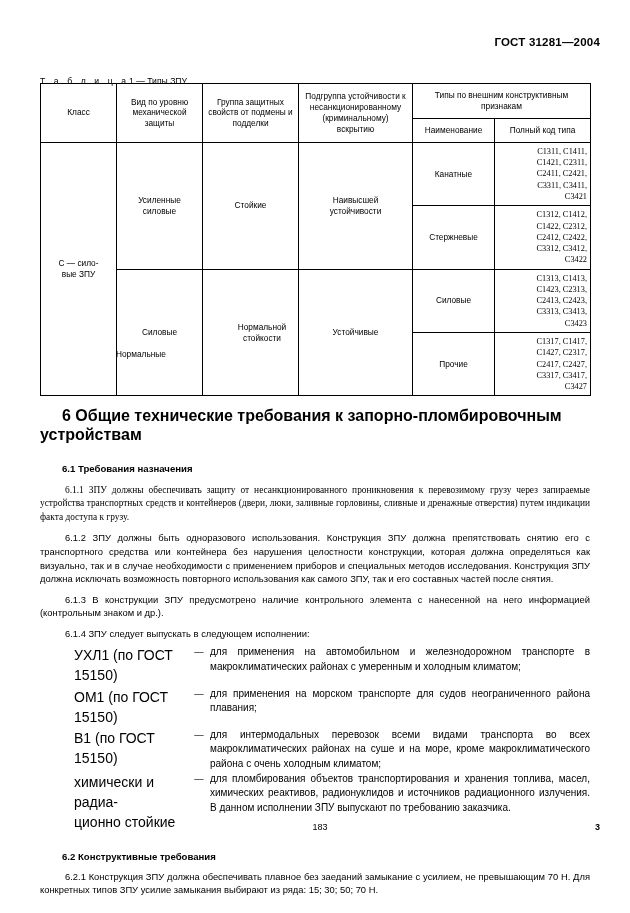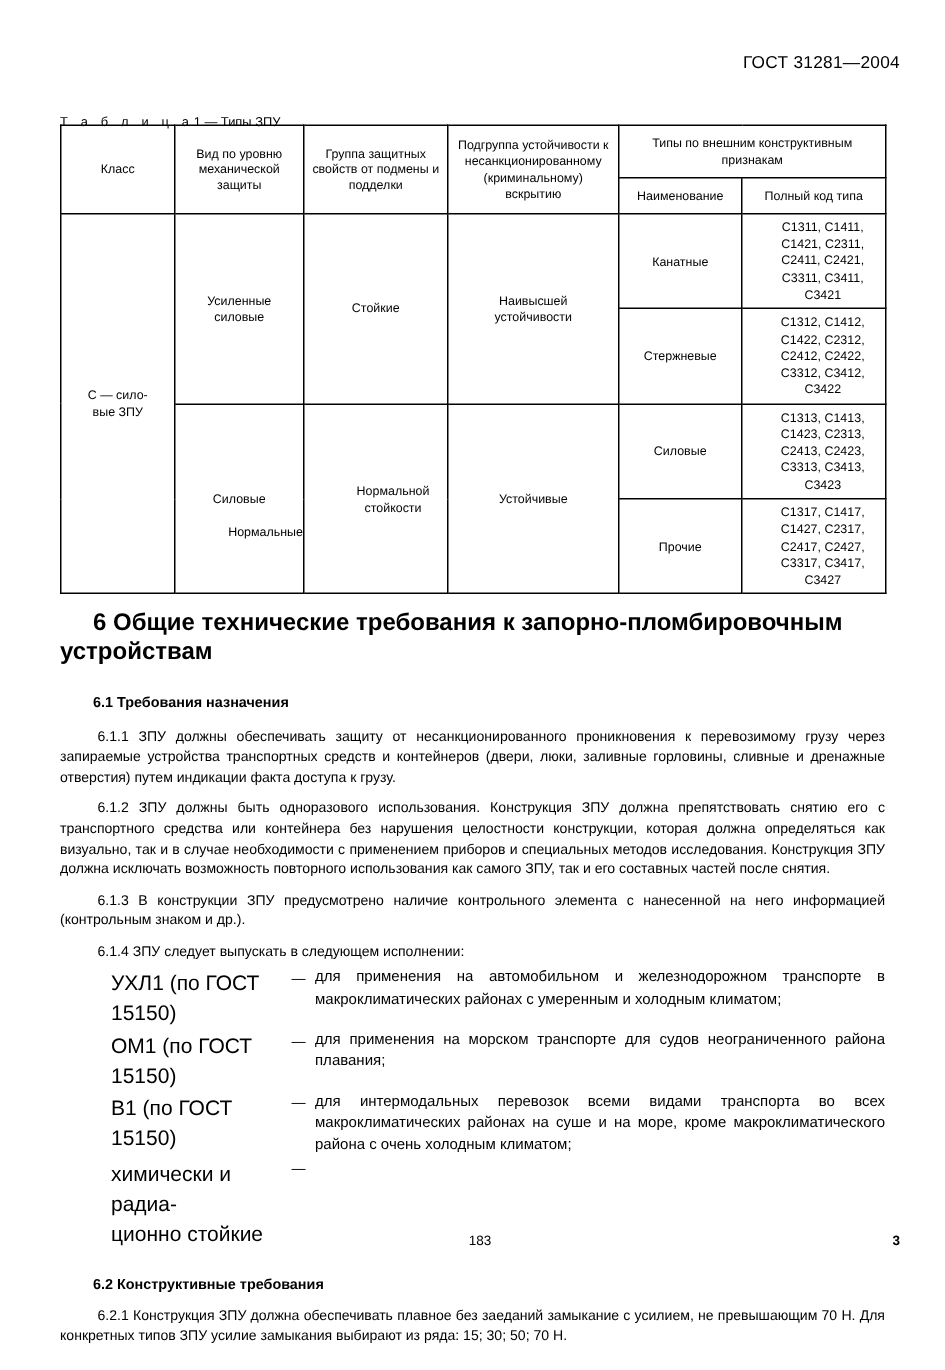--- a/index.html
+++ b/index.html
@@ -22,21 +22,21 @@
     width: 630px;
     height: 913px;
   }
 
   
   .doc-header {
     position: absolute;
     top: 36px;
     right: 30px;
     font-size: 11.5px;
-    font-weight: normal;
+    font-weight: bold;
     letter-spacing: 0.2px;
     white-space: nowrap;
   }
 
   
   .table-caption {
     position: absolute;
     top: 64px;
     left: 40px;
     font-size: 8.6px;
@@ -62,24 +62,25 @@
     font-size: 8.3px;
     line-height: 1.32;
     text-align: center;
     vertical-align: middle;
     padding: 3px 3px;
   }
   .zpu-table th {
     padding: 6px 4px;
   }
   .zpu-table td.code-cell {
-    text-align: center;
+    text-align: right;
     padding-left: 15px;
     line-height: 1.36;
     vertical-align: middle;
+    font-family: Liberation Serif, serif;
   }
   .col1 { width: 76px; }
   .col2 { width: 86px; }
   .col3 { width: 96px; }
   .col4 { width: 114px; }
   .col5 { width: 82px; }
   .col6 { width: 96px; }
 
   .cell-pad-top { vertical-align: top; padding-top: 8px; }
 
@@ -110,21 +111,21 @@
   }
   p.para {
     margin: 7px 0 0 0;
     padding: 0;
     text-align: justify;
     text-justify: inter-word;
     line-height: 1.44;
     text-indent: 25px;
     font-size: 9.4px;
   }
-  p.para:first-of-type { margin-top: 9px; }
+  p.para:first-of-type { margin-top: 9px; font-family: Liberation Serif, serif; }
 
   
   .deflist {
     margin: 5px 0 0 0;
     padding: 0;
   }
   .defrow {
     display: flex;
     align-items: flex-start;
     margin-top: 1px;
@@ -256,21 +257,21 @@
         <td style="border:none;padding:0;height:0;"></td>
         <td style="border:none;padding:0;height:0;"></td>
         <td style="border:none;padding:0;height:0;"></td>
         <td style="border:none;padding:0;height:0;"></td>
         <td style="border:none;padding:0;height:0;"></td>
         <td style="border:none;padding:0;height:0;"></td>
       </tr>
     </tbody>
   </table>
 
-  <div style="position:absolute;left:116px;top:349px;width:86px;text-align:right;font-size:8.3px;line-height:1.32;">Нормальные</div>
+  <div style="position:absolute;left:116px;top:349px;width:86px;text-align:left;font-size:8.3px;line-height:1.32;">Нормальные</div>
 
   <div class="content">
 
     <h2 class="sec-title">6  Общие технические требования к запорно-пломбировочным устройствам</h2>
 
     <h3 class="subsec-title">6.1  Требования назначения</h3>
 
     <p class="para">6.1.1  ЗПУ должны обеспечивать защиту от несанкционированного проникновения к перевозимому грузу через запираемые устройства транспортных средств и контейнеров (двери, люки, заливные горловины, сливные и дренажные отверстия) путем индикации факта доступа к грузу.</p>
     <p class="para">6.1.2  ЗПУ должны быть одноразового использования. Конструкция ЗПУ должна препятствовать снятию его с транспортного средства или контейнера без нарушения целостности конструкции, которая должна определяться как визуально, так и в случае необходимости с применением приборов и специальных методов исследования. Конструкция ЗПУ должна исключать возможность повторного использования как самого ЗПУ, так и его составных частей после снятия.</p>
     <p class="para">6.1.3  В конструкции ЗПУ предусмотрено наличие контрольного элемента с нанесенной на него информацией (контрольным знаком и др.).</p>
@@ -289,20 +290,21 @@
       </div>
       <div class="defrow">
         <div class="defterm" style="white-space:pre-line;">В1    (по ГОСТ 15150)</div>
         <div class="defdash">—</div>
         <div class="defdesc">для интермодальных перевозок всеми видами транспорта во всех макроклиматических районах на суше и на море, кроме  макроклиматического района с очень холодным климатом;</div>
       </div>
       <div class="defrow">
         <div class="defterm" style="white-space:pre-line;">химически и радиа-
 ционно стойкие</div>
         <div class="defdash">—</div>
+        <div class="defdesc">для пломбирования объектов транспортирования и хранения топлива, масел, химических реактивов, радионуклидов и источников радиационного излучения.  В данном исполнении  ЗПУ  выпускают по требованию заказчика.</div>
       </div>
     </div>
 
     <h3 class="subsec-title">6.2  Конструктивные требования</h3>
     <p class="para">6.2.1  Конструкция ЗПУ должна обеспечивать плавное без заеданий замыкание с усилием, не превышающим 70 Н. Для конкретных типов ЗПУ усилие замыкания выбирают из ряда: 15; 30; 50; 70 Н.</p>
 
   </div>
 
   <div class="footer">
     <div class="footer-center">183</div>

